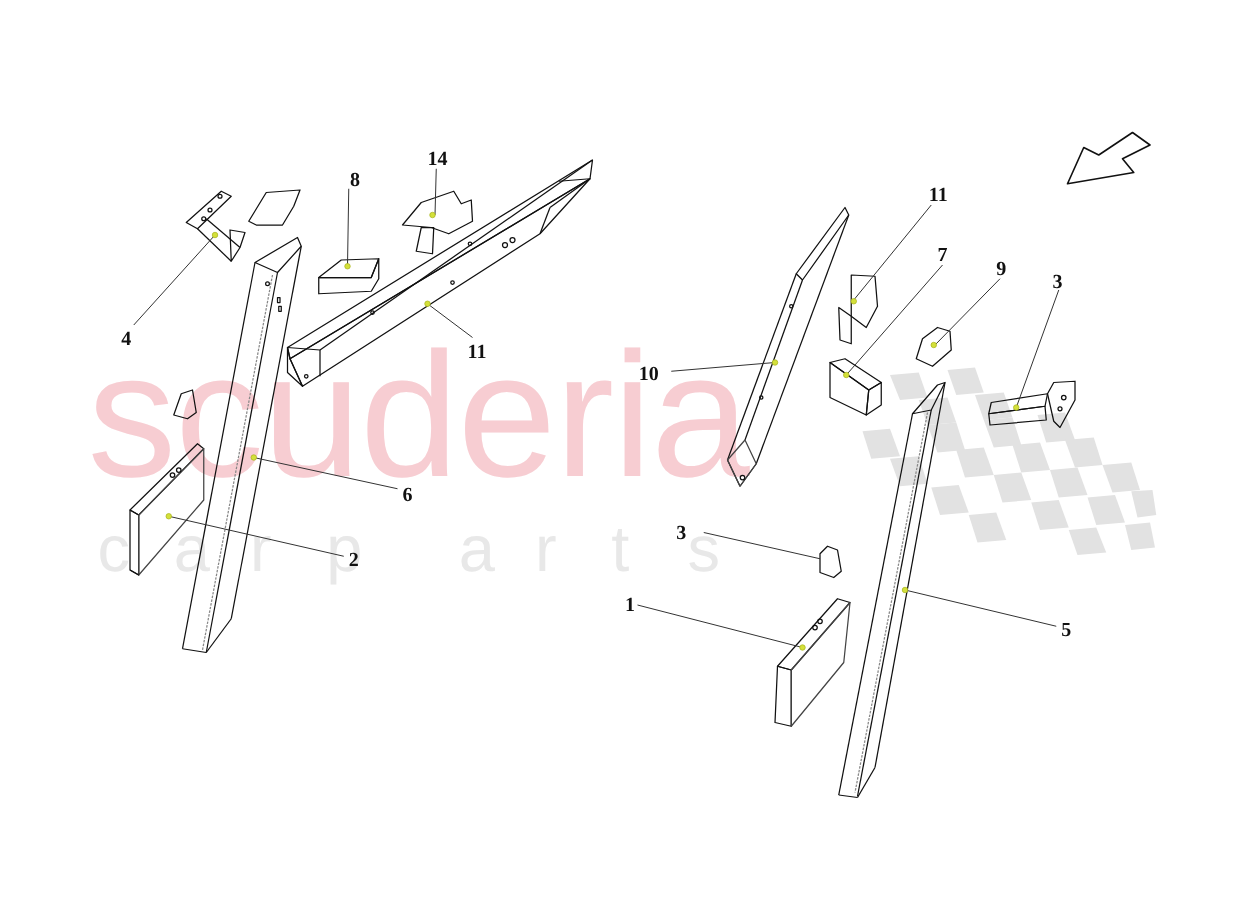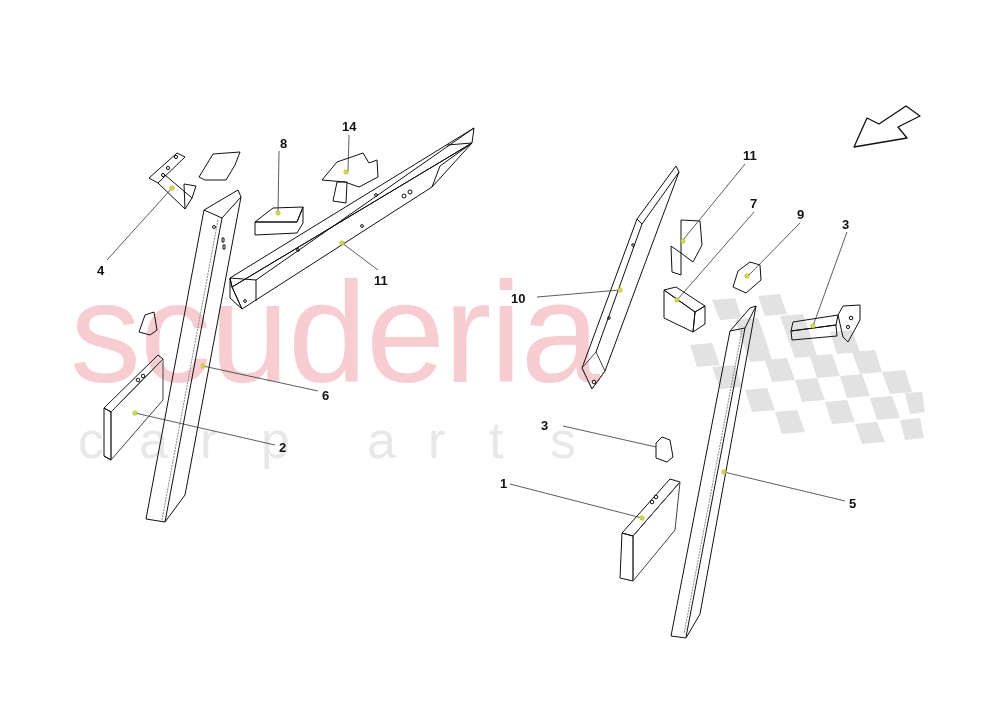--- a/index.html
+++ b/index.html
@@ -1,21 +1,21 @@
 <!DOCTYPE html>
 <html><head>
 <meta charset="utf-8">
 <style>
   html, body { margin:0; padding:0; background:#ffffff; }
   body { width:1000px; height:728px; position:relative; overflow:hidden; font-family:"Liberation Sans", sans-serif; }
   #stage { position:absolute; left:0; top:0; width:1000px; height:728px; }
   .wm-main { position:absolute; left:70px; top:262px; font-family:"Liberation Sans", sans-serif; font-size:142px; line-height:1; letter-spacing:-1px; color:#f7cdd2; font-weight:400; }
   .wm-sub { position:absolute; left:78px; top:414px; font-family:"Liberation Sans", sans-serif; font-size:52px; line-height:1; color:#e8e8e8; word-spacing:0; }
   .wm-sub span { display:inline-block; width:61px; }
-  .callout { position:absolute; font-family:Liberation Sans, sans-serif; font-weight:700; font-size:13px; color:#111; line-height:1; }
+  .callout { position:absolute; font-family:Liberation Serif, serif; font-weight:700; font-size:16px; color:#111; line-height:1; }
 </style>
 </head>
 <body>
 
 <div id="stage">
 
   <div class="wm-main">scuderia</div>
   <div class="wm-sub">
     <span>c</span><span>a</span><span>r</span><span style="width:106px">p</span><span>a</span><span>r</span><span>t</span><span>s</span>
   </div>

